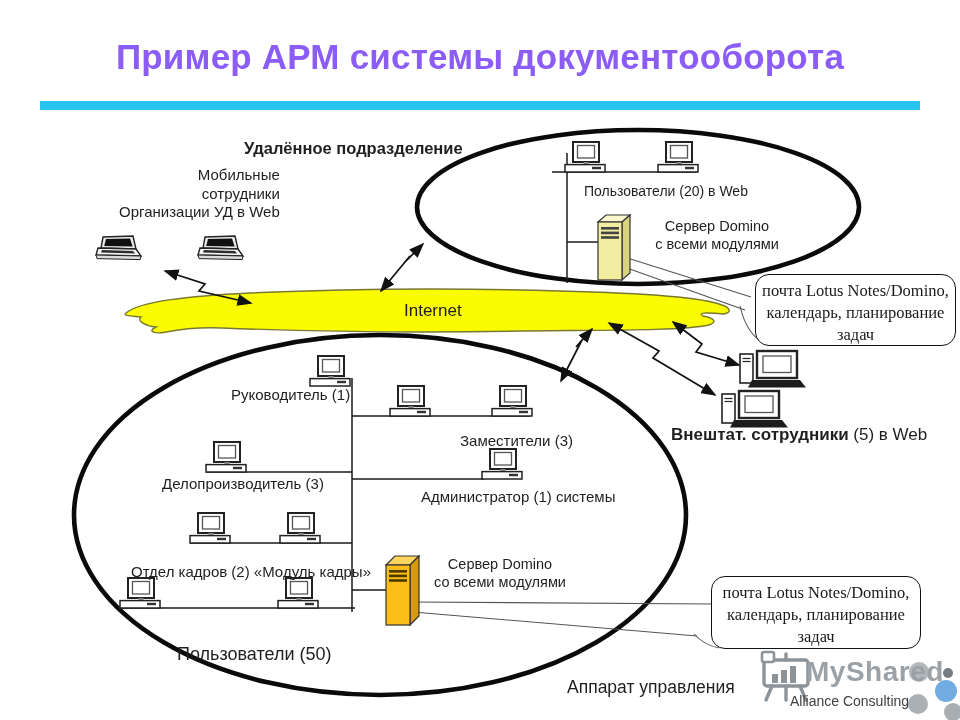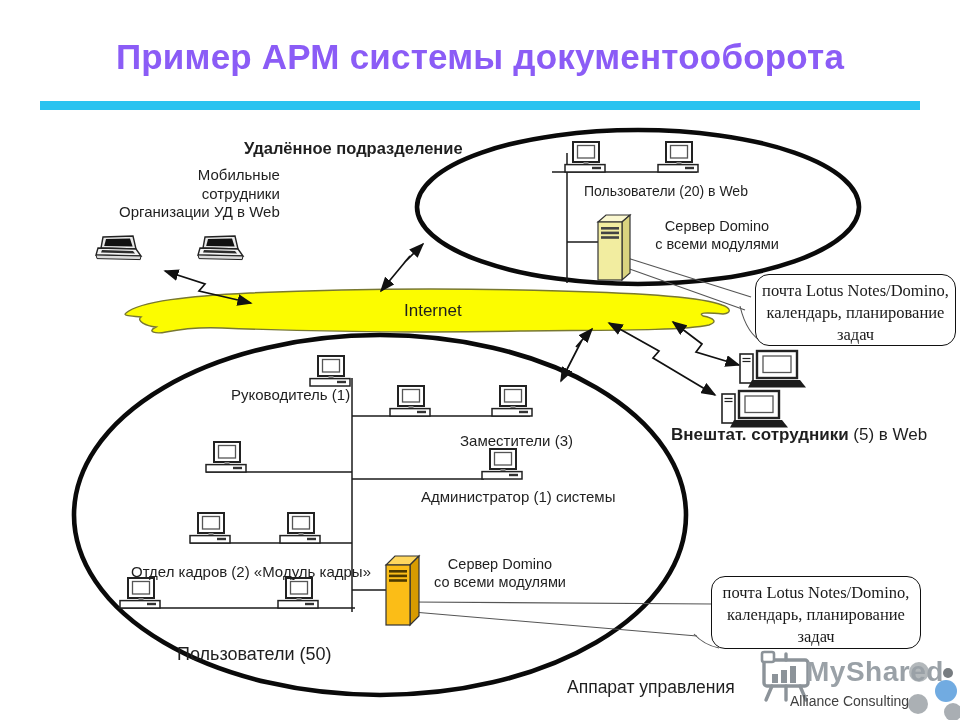--- a/index.html
+++ b/index.html
@@ -197,20 +197,21 @@
 календарь, планирование
 задач</div>
   <div id="callout-bottom" class="callout">почта Lotus Notes/Domino,
 календарь, планирование
 задач</div>
 
   <div id="freelance-lbl" class="lbl"><span class="bold">Внештат. сотрудники</span><span> (5) в Web</span></div>
 
   <div id="head-lbl" class="lbl">Руководитель (1)</div>
   <div id="deputies-lbl" class="lbl">Заместители (3)</div>
+  <div id="clerk-lbl" class="lbl">Делопроизводитель (3)</div>
   <div id="admin-lbl" class="lbl">Администратор (1) системы</div>
   <div id="hr-lbl" class="lbl">Отдел кадров (2) «Модуль кадры»</div>
   <div id="users50-lbl" class="lbl">Пользователи (50)</div>
   <div id="srv-bot-lbl" class="lbl">Сервер Domino
 со всеми модулями</div>
   <div id="mgmt-lbl" class="lbl">Аппарат управления</div>
 
   <div id="brand-lbl" class="lbl">MyShared</div>
   <div id="brand-sub" class="lbl">Alliance Consulting</div>
 </div>

